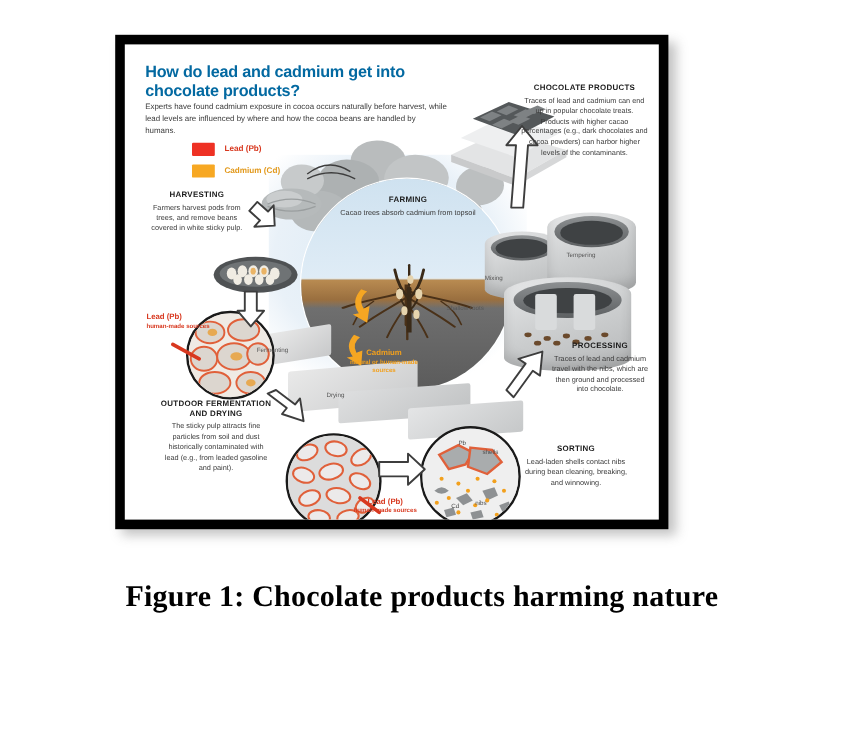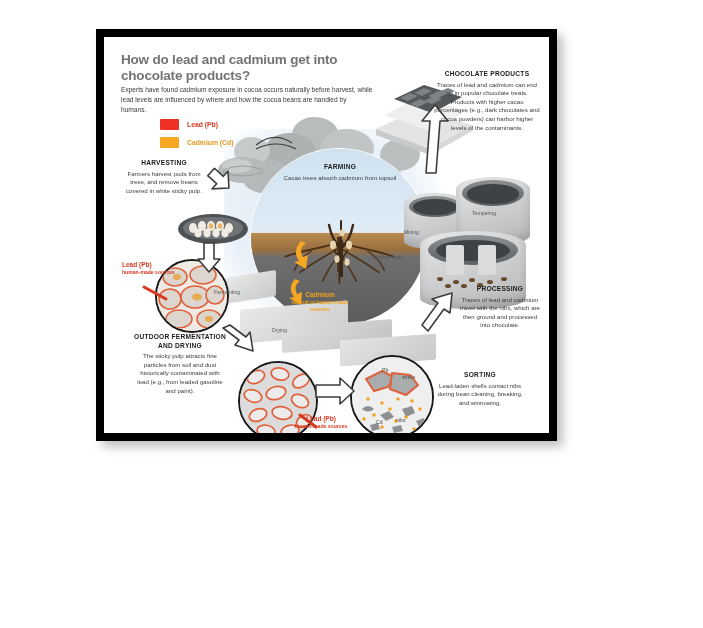--- a/index.html
+++ b/index.html
@@ -133,21 +133,21 @@
     overflow: hidden;
     background: #d8d8d8;
   }
   .bubble.beans  { background: radial-gradient(circle at 35% 30%, #f2ece6, #d9cfc5); }
   .bubble.pulp   { background: radial-gradient(circle at 40% 35%, #efe9e3, #cfc8c1); }
   .bubble.shells { background: radial-gradient(circle at 45% 40%, #efefef, #cfcfcf); }
 
   
   .ttl {
     position: absolute;
-    color: #737373;
+    color: #0369a1;
     font-weight: bold;
     line-height: 1.22;
   }
   .headline {
     left: 17px; top: 15px;
     width: 260px;
     font-size: 13.5px;
     letter-spacing: -.2px;
   }
   .deck {
@@ -562,14 +562,15 @@
       <div class="minilabel" style="left:300px; top:192px;">Mixing</div>
       <div class="minilabel" style="left:368px; top:173px;">Tempering</div>
       <div class="minilabel" style="left:278px; top:330px; color:#4a4a4a;">Pb</div>
       <div class="minilabel" style="left:298px; top:337px; color:#4a4a4a;">shells</div>
       <div class="minilabel" style="left:272px; top:382px; color:#4a4a4a;">Cd</div>
       <div class="minilabel" style="left:292px; top:380px; color:#4a4a4a;">nibs</div>
 
     </div>
   </div>
 
+  <div id="caption">Figure 1: Chocolate products harming nature</div>
 
 </div>
 
 </body></html>

